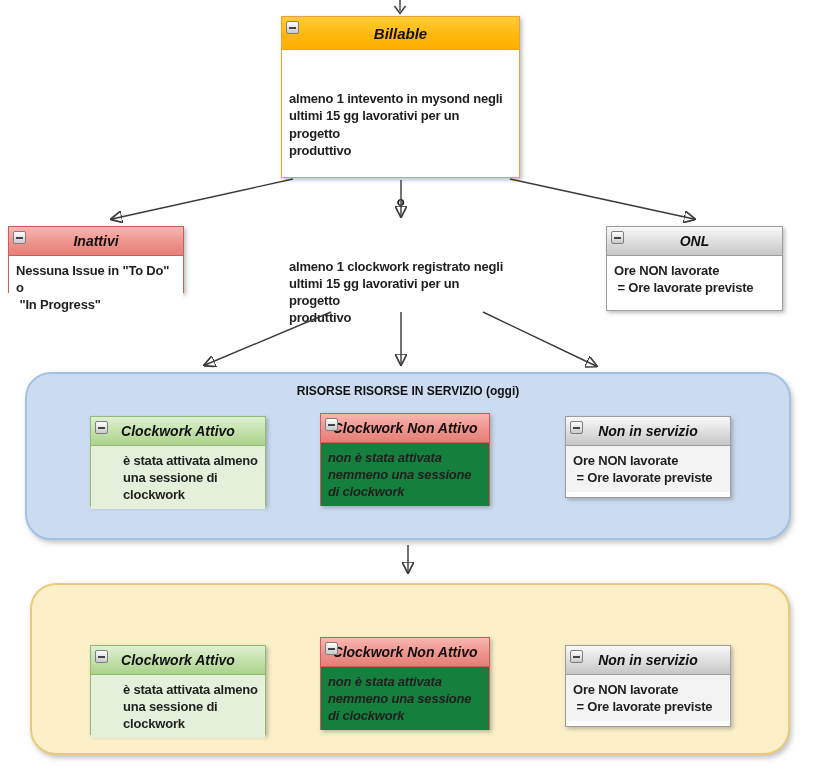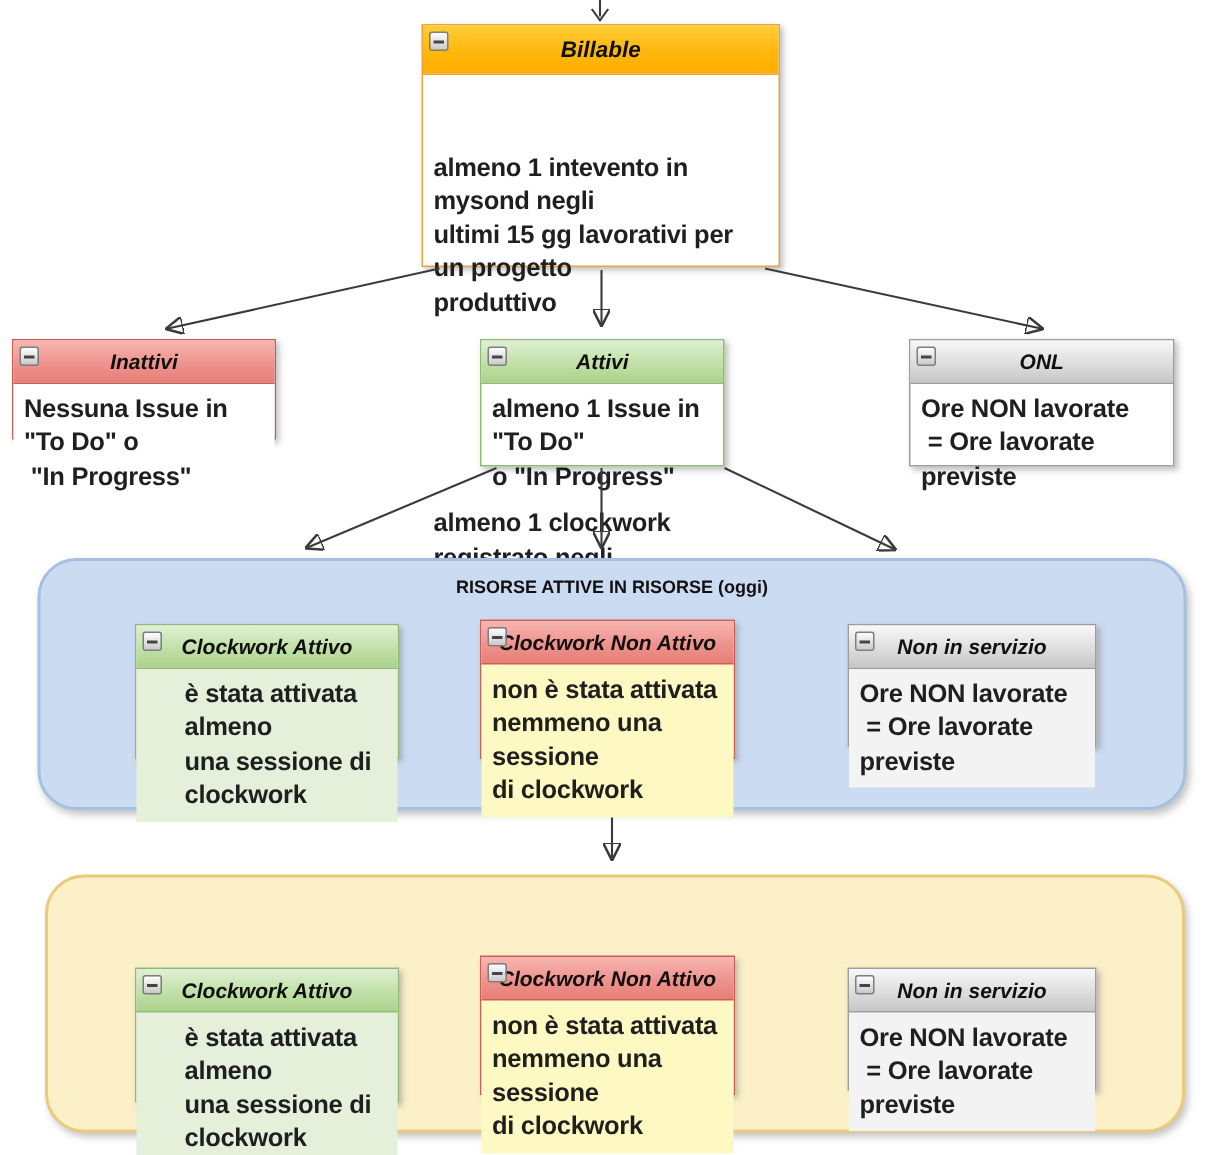--- a/index.html
+++ b/index.html
@@ -5,37 +5,37 @@
   html,body{margin:0;padding:0;background:#ffffff;}
   .stage{
     position:relative;width:814px;height:770px;background:#ffffff;
     font-family:"Liberation Sans", sans-serif;font-weight:700;color:#1d1d1d;
     overflow:hidden;
   }
   
   .node{position:absolute;border:1px solid;background:#fff;box-shadow:2px 2px 4px rgba(110,110,110,.45);}
   .node-header{position:relative;display:flex;align-items:center;justify-content:center;border-bottom:1px solid;}
   .node-title{font-style:italic;font-weight:700;font-size:14px;color:#101010;white-space:nowrap;}
-  .node-body{padding:6px 7px;font-size:17px;line-height:1.32;letter-spacing:-0.2px;white-space:pre-wrap;color:#1f1f1f;}
+  .node-body{padding:6px 7px;font-size:13px;line-height:1.32;letter-spacing:-0.2px;white-space:pre-wrap;color:#1f1f1f;}
   .collapse-icon{position:absolute;left:4px;top:4px;width:13px;height:13px;box-sizing:border-box;
     border:1px solid #7e7e7e;border-radius:2px;background:linear-gradient(180deg,#fdfdfd 0%,#e2e2e2 55%,#c9c9c9 100%);}
   .collapse-icon::after{content:"";position:absolute;left:2px;right:2px;top:5px;height:2px;background:#454545;}
 
   
   .node.orange{border-color:#e9a339;}
   .node.orange .node-header{height:32px;border-bottom-color:#e9a339;
     background:linear-gradient(180deg,#ffcd37 0%,#ffb70d 55%,#ffae00 100%);}
   .node.orange .node-title{font-size:15px;}
 
   
   .node.red{border-color:#c75f59;}
   .node.red .node-header{height:28px;border-bottom-color:#c75f59;
     background:linear-gradient(180deg,#f7b6b1 0%,#ee938d 55%,#e67f78 100%);}
   .node.red .node-body{background:#ffffff;}
-  .node.red.tinted .node-body{background:#fef9c3;}
+  .node.red.tinted .node-body{background:#15803d;font-style:italic;}
 
   
   .node.green{border-color:#8fb974;}
   .node.green .node-header{height:28px;border-bottom-color:#8fb974;
     background:linear-gradient(180deg,#dff0d3 0%,#c4e2ac 50%,#abd28b 100%);}
   .node.green.tinted .node-body{background:#e4f0da;padding-left:32px;}
 
   
   .node.gray{border-color:#9d9d9d;}
   .node.gray .node-header{height:28px;border-bottom-color:#9d9d9d;
@@ -77,40 +77,32 @@
 
   <div class="node red" style="left:8px;top:226px;width:176px;height:67px;box-sizing:border-box;">
     <div class="node-header">
       <span class="collapse-icon"></span>
       <span class="node-title">Inattivi</span>
     </div>
     <div class="node-body">Nessuna Issue in "To Do" o
  "In Progress"</div>
   </div>
 
-  <div class="node green" style="left:320px;top:226px;width:163px;height:85px;box-sizing:border-box;">
-    <div class="node-header">
-      <span class="collapse-icon"></span>
-      <span class="node-title">Attivi</span>
-    </div>
-    <div class="node-body">almeno 1 Issue in "To Do"
-o "In Progress"</div>
-  </div>
 
   <div class="node gray" style="left:606px;top:226px;width:177px;height:85px;box-sizing:border-box;">
     <div class="node-header">
       <span class="collapse-icon"></span>
       <span class="node-title">ONL</span>
     </div>
     <div class="node-body">Ore NON lavorate
  = Ore lavorate previste</div>
   </div>
 
   <div class="group blue" style="left:25px;top:372px;width:766px;height:168px;box-sizing:border-box;">
-    <div class="group-title">RISORSE ATTIVE IN RISORSE (oggi)</div>
+    <div class="group-title">RISORSE RISORSE IN SERVIZIO (oggi)</div>
 
     <div class="node green tinted" style="left:63px;top:42px;width:176px;height:90px;box-sizing:border-box;">
       <div class="node-header">
         <span class="collapse-icon"></span>
         <span class="node-title">Clockwork Attivo</span>
       </div>
       <div class="node-body">è stata attivata almeno
 una sessione di clockwork</div>
     </div>
 

